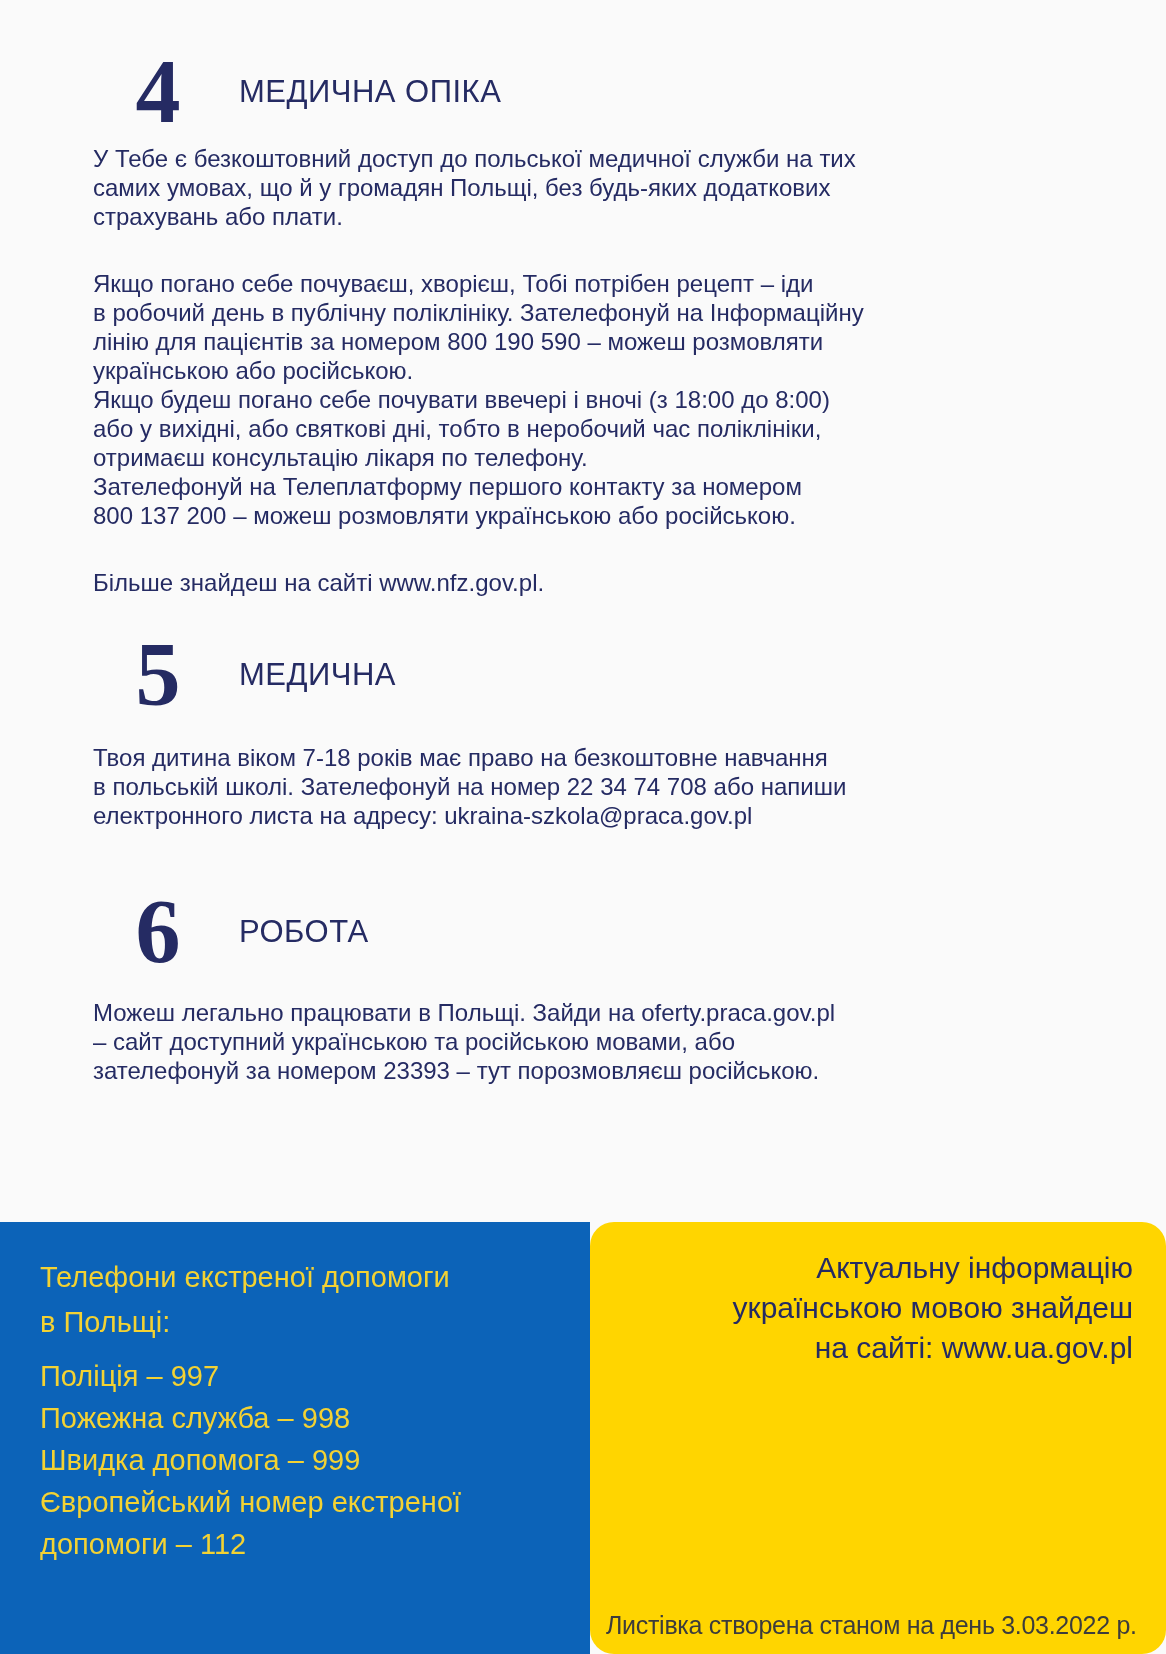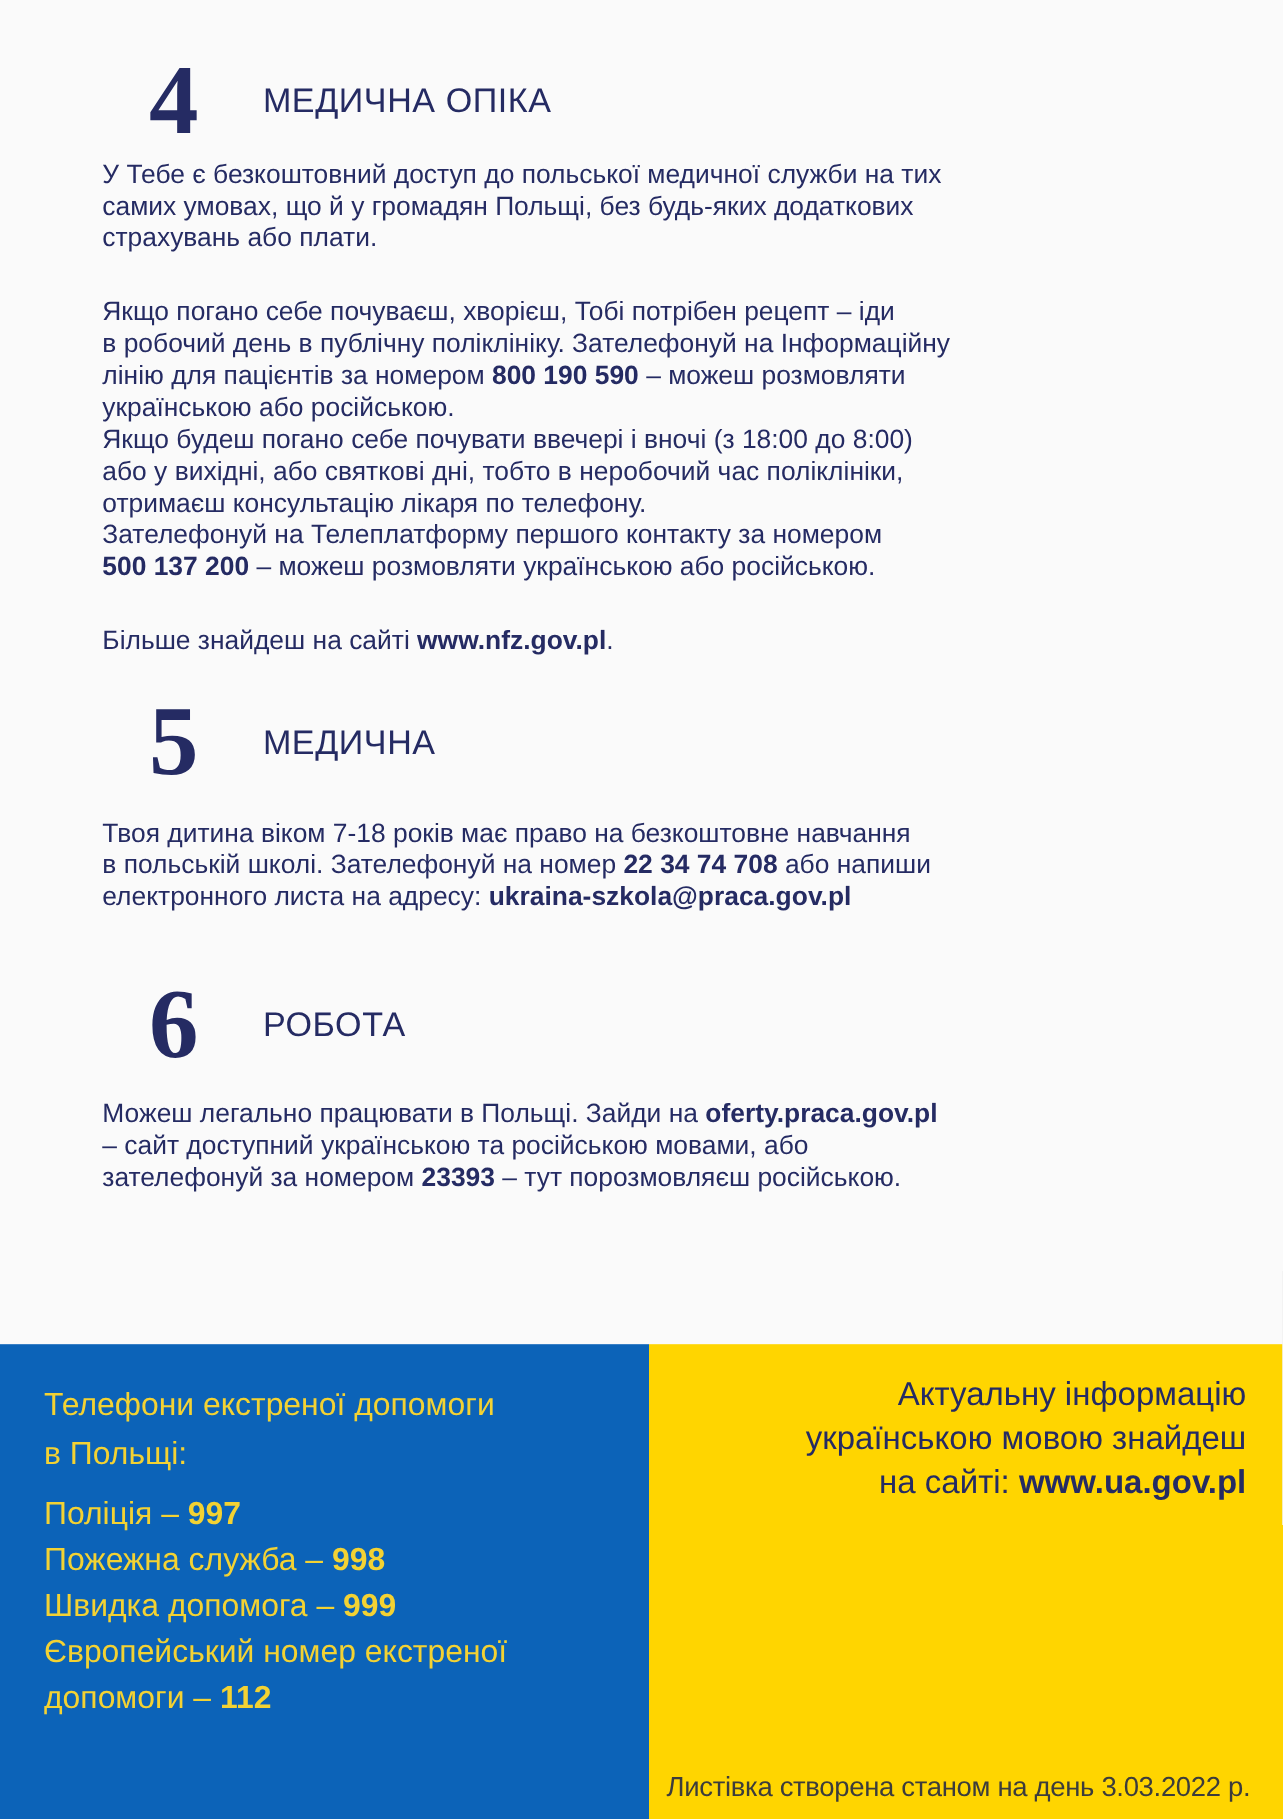--- a/index.html
+++ b/index.html
@@ -30,35 +30,36 @@
   }
   .sec-title{margin:16px;font-size:31px;font-weight:400;letter-spacing:.5px;}
   .para{margin:0;white-space:pre-line;font-size:24px;line-height:29px;}
   .para + .para{margin-top:38px;}
   .s4{margin-top:20px;}
   .s4 .sec-head{margin-bottom:10px;}
   .s5{margin-top:36px;}
   .s5 .sec-head{margin-bottom:26px;}
   .s6{margin-top:60px;}
   .s6 .sec-head{margin-bottom:24px;}
-  b{font-weight:700;margin-top:12px;}
+  b{font-weight:400;margin-top:12px;}
   .footer{height:432px;flex:none;display:flex;}
   .footer-blue{
     flex:none;width:590px;box-sizing:border-box;
     background:var(--blue);color:var(--yellow-text);
     padding:33px 20px 0 40px;
   }
   .emg-head{margin:0;font-size:29px;line-height:45px;white-space:pre-line;}
   .emg-list{list-style:none;margin:10px 0 0;padding:0;}
   .emg-list li{font-size:29px;line-height:42px;white-space:pre-line;}
   .footer-yellow{
     flex:1;box-sizing:border-box;
     background:var(--yellow);color:var(--navy);
     display:flex;flex-direction:column;justify-content:space-between;
     padding:26px 14px 14px 16px;
+    border-radius:24px;
   }
   .info-text{margin:0;text-align:right;padding-right:19px;font-size:30px;line-height:40px;white-space:pre-line;}
   .note{margin:0;font-size:25px;letter-spacing:-.3px;color:var(--note-text);white-space:nowrap;}
 </style>
 </head>
 <body>
 
 <div class="page">
 
   <main class="content">
@@ -72,21 +73,21 @@
 самих умовах, що й у громадян Польщі, без будь-яких додаткових
 страхувань або плати.</p>
       <p class="para">Якщо погано себе почуваєш, хворієш, Тобі потрібен рецепт – іди
 в робочий день в публічну поліклініку. Зателефонуй на Інформаційну
 лінію для пацієнтів за номером <b>800 190 590</b> – можеш розмовляти
 українською або російською.
 Якщо будеш погано себе почувати ввечері і вночі (з 18:00 до 8:00)
 або у вихідні, або святкові дні, тобто в неробочий час поліклініки,
 отримаєш консультацію лікаря по телефону.
 Зателефонуй на Телеплатформу першого контакту за номером
-<b>500 137 200</b> – можеш розмовляти українською або російською.</p>
+<b>800 137 200</b> – можеш розмовляти українською або російською.</p>
       <p class="para">Більше знайдеш на сайті <b>www.nfz.gov.pl</b>.</p>
     </section>
 
     <section class="s5">
       <header class="sec-head">
         <span class="sec-num">5</span>
         <h2 class="sec-title">МЕДИЧНА</h2>
       </header>
       <p class="para">Твоя дитина віком 7-18 років має право на безкоштовне навчання
 в польській школі. Зателефонуй на номер <b>22 34 74 708</b> або напиши

